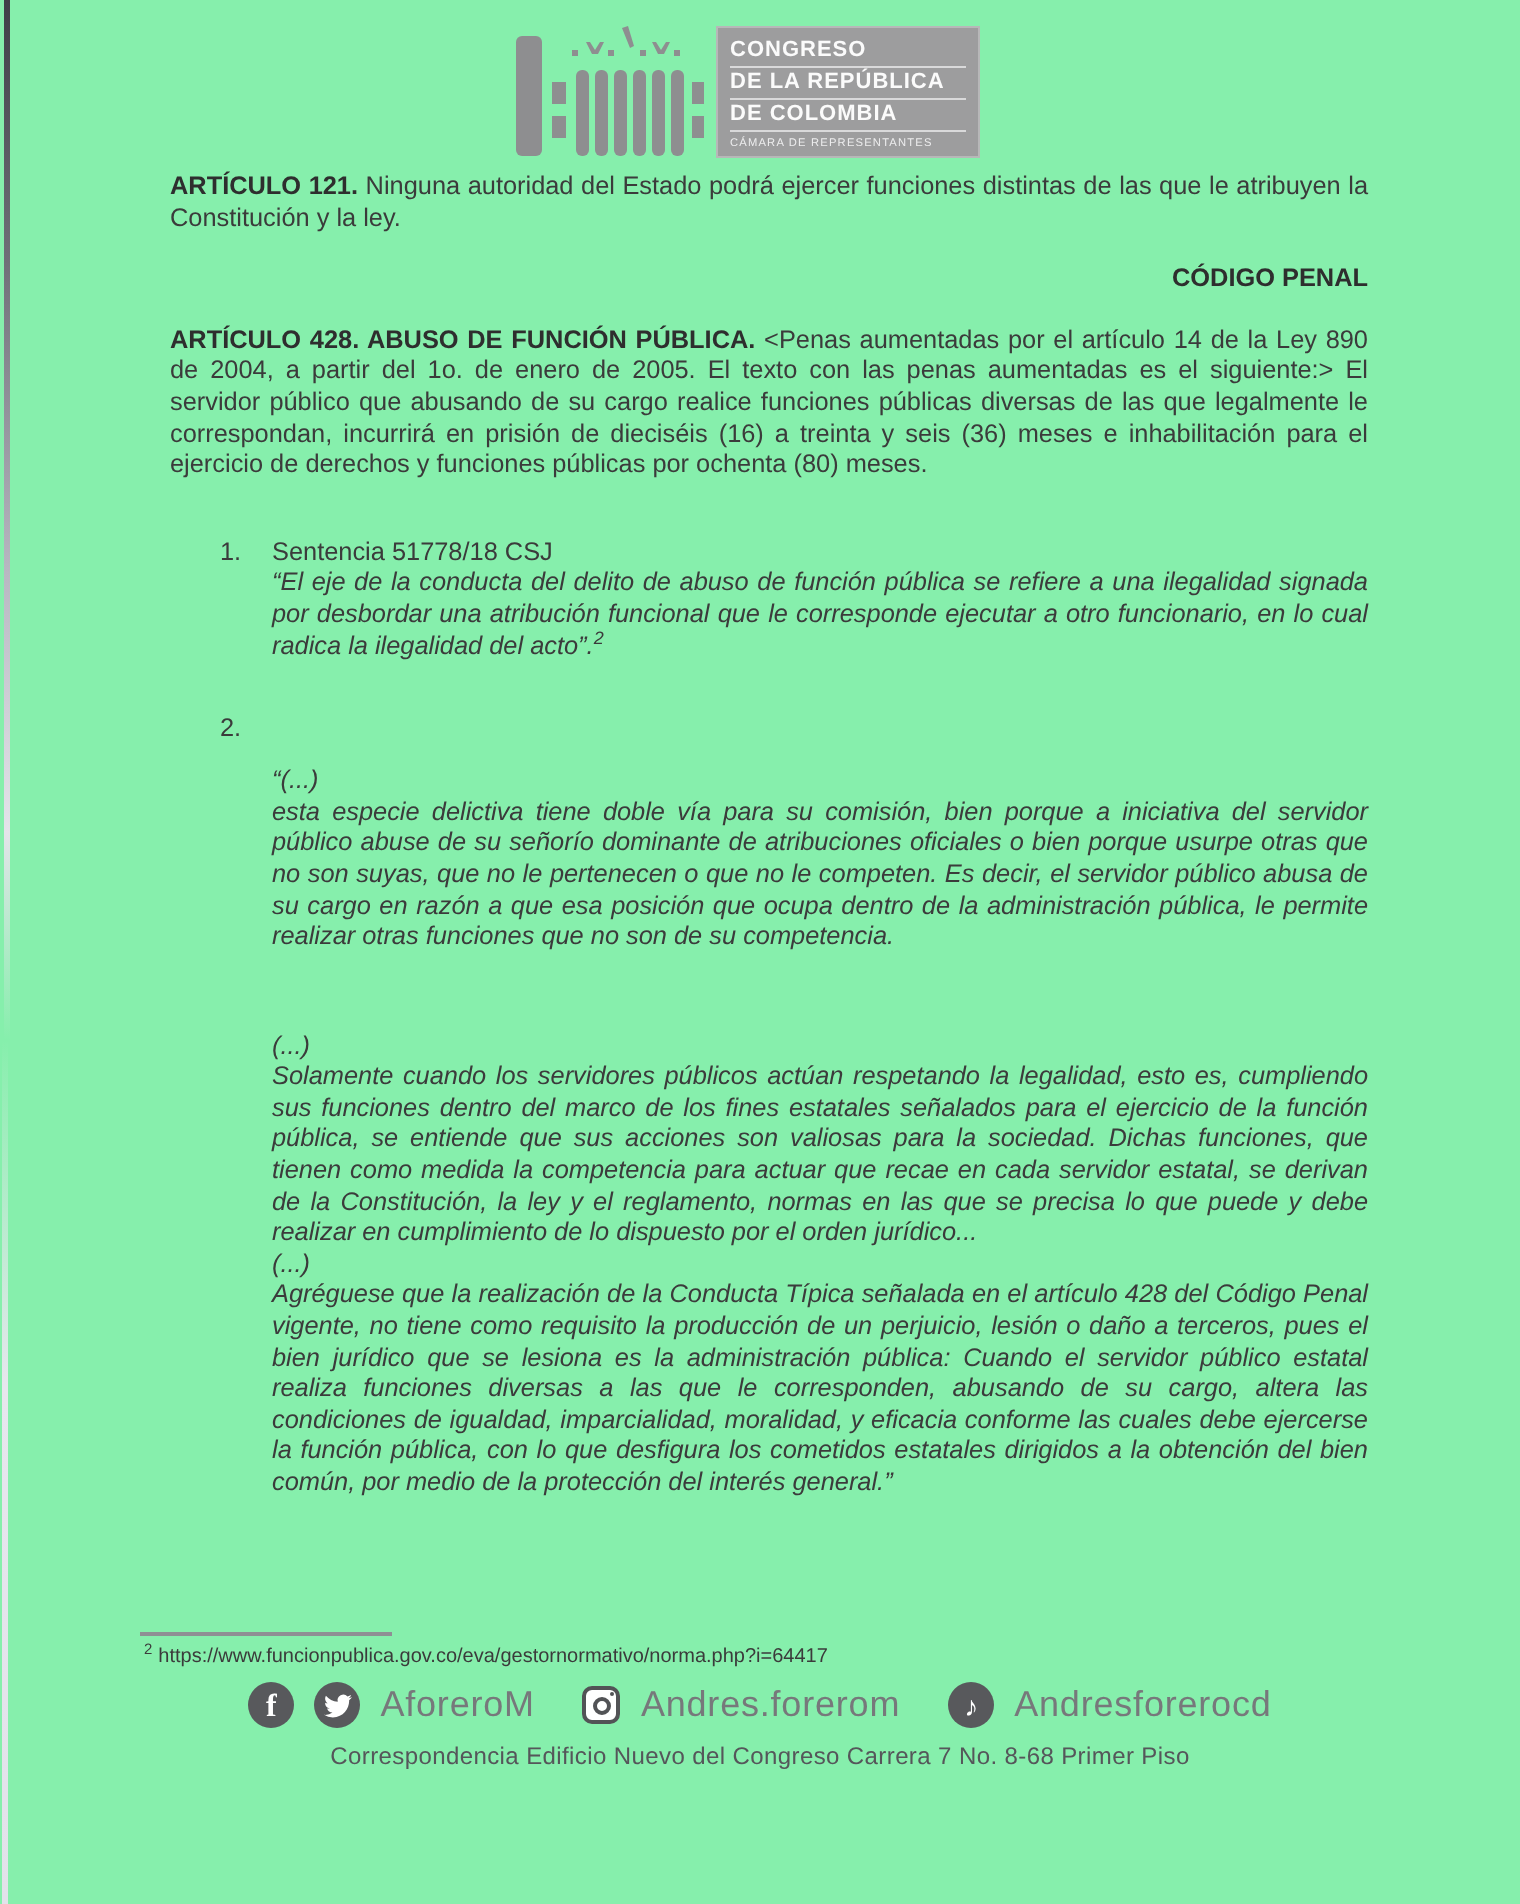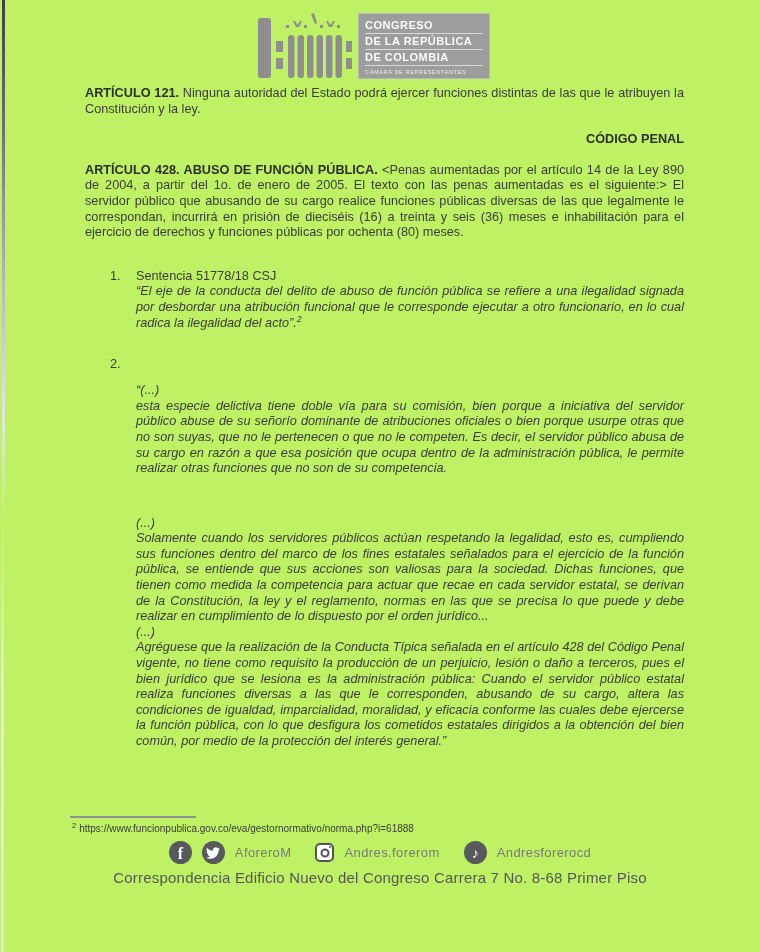--- a/index.html
+++ b/index.html
@@ -6,21 +6,21 @@
   body{
     width:760px;height:952px;
     background:#f4f4f6;
     font-family:"Liberation Sans", sans-serif;
     color:#383838;
     position:relative;
     overflow:hidden;
   }
   .page{
     position:absolute;inset:0;
-    background:#bef264;
+    background:#86efac;
   }
   
   .scan-edge{
     position:absolute;left:2px;top:0;width:3px;height:520px;
     background:linear-gradient(#3f3f47,#6f6f78 25%,#b8b8c2 55%,#e4e4ea 80%,rgba(255,255,255,0));
   }
   .scan-edge-bottom{
     position:absolute;left:1px;top:520px;width:3px;height:432px;
     background:linear-gradient(rgba(226,226,234,.0),#e7e7ee 40%,#e2e2ea);
   }
@@ -100,26 +100,26 @@
   }
   .insta .lens{
     position:absolute;left:50%;top:50%;transform:translate(-50%,-50%);
     width:5px;height:5px;border:2.2px solid #525356;border-radius:50%;
   }
   .insta .dot{
     position:absolute;right:1px;top:1px;width:2.4px;height:2.4px;
     background:#525356;border-radius:50%;
   }
   .handle{
-    font-size:13px;color:#77787b;letter-spacing:.4px;margin-right:14px;
+    font-size:18px;color:#77787b;letter-spacing:.4px;margin-right:14px;
   }
   .handle:last-child{margin-right:0;}
   .address{
     position:absolute;left:0;top:872px;width:760px;text-align:center;
-    font-size:15px;line-height:12.5px;color:#55565a;letter-spacing:.2px;
+    font-size:12px;line-height:12.5px;color:#55565a;letter-spacing:.2px;
   }
 </style>
 </head>
 <body>
 
 <div class="page">
   <div class="scan-edge"></div>
   <div class="scan-edge-bottom"></div>
 
   <div class="logo">
@@ -185,21 +185,21 @@
         <div class="gap-md"></div>
         <div class="quote">(...)</div>
         <div class="quote">Solamente cuando los servidores públicos actúan respetando la legalidad, esto es, cumpliendo sus funciones dentro del marco de los fines estatales señalados para el ejercicio de la función pública, se entiende que sus acciones son valiosas para la sociedad. Dichas funciones, que tienen como medida la competencia para actuar que recae en cada servidor estatal, se derivan de la Constitución, la ley y el reglamento, normas en las que se precisa lo que puede y debe realizar en cumplimiento de lo dispuesto por el orden jurídico...</div>
         <div class="quote">(...)</div>
         <div class="quote">Agréguese que la realización de la Conducta Típica señalada en el artículo 428 del Código Penal vigente, no tiene como requisito la producción de un perjuicio, lesión o daño a terceros, pues el bien jurídico que se lesiona es la administración pública: Cuando el servidor público estatal realiza funciones diversas a las que le corresponden, abusando de su cargo, altera las condiciones de igualdad, imparcialidad, moralidad, y eficacia conforme las cuales debe ejercerse la función pública, con lo que desfigura los cometidos estatales dirigidos a la obtención del bien común, por medio de la protección del interés general.”</div>
       </div>
     </div>
   </div>
 
   <div class="footnote-rule"></div>
-  <div class="footnote"><sup>2</sup><span class="link">https://www.funcionpublica.gov.co/eva/gestornormativo/norma.php?i=61888</span></div>
+  <div class="footnote"><sup>2</sup><span class="link">https://www.funcionpublica.gov.co/eva/gestornormativo/norma.php?i=64417</span></div>
 
   <div class="social-row">
     <div class="icon-circle">
         <span class="fb-glyph">f</span>
       </div>
     <div class="icon-circle">
       <svg width="14" height="14" viewBox="0 0 24 24">
         <path fill="#ffffff" d="M23.953 4.57a10 10 0 01-2.825.775 4.958 4.958 0 002.163-2.723c-.951.555-2.005.959-3.127 1.184a4.92 4.92 0 00-8.384 4.482C7.69 8.095 4.067 6.13 1.64 3.162a4.822 4.822 0 00-.666 2.475c0 1.71.87 3.213 2.188 4.096a4.904 4.904 0 01-2.228-.616v.06a4.923 4.923 0 003.946 4.827 4.996 4.996 0 01-2.212.085 4.936 4.936 0 004.604 3.417 9.867 9.867 0 01-6.102 2.105c-.39 0-.779-.023-1.17-.067a13.995 13.995 0 007.557 2.209c9.053 0 13.998-7.496 13.998-13.985 0-.21 0-.42-.015-.63A9.935 9.935 0 0024 4.59z"></path>
       </svg>
     </div>

